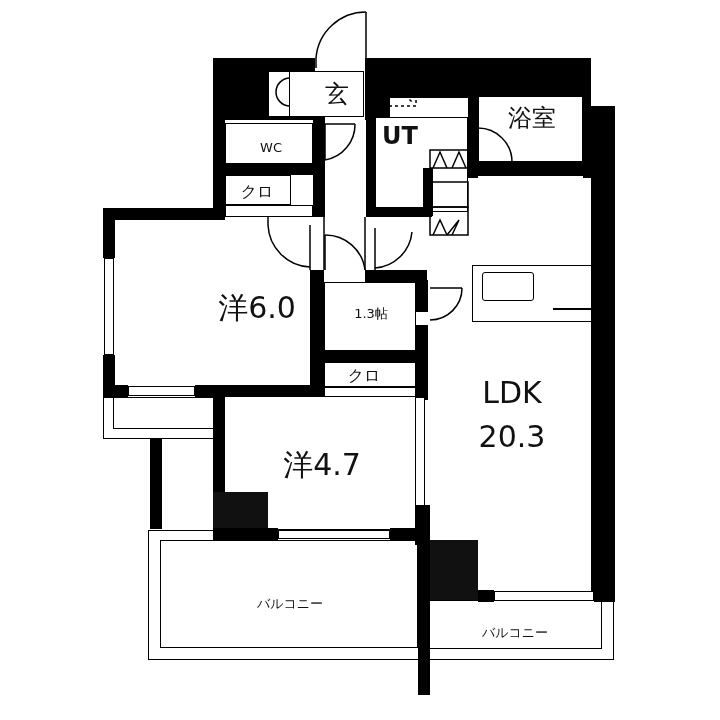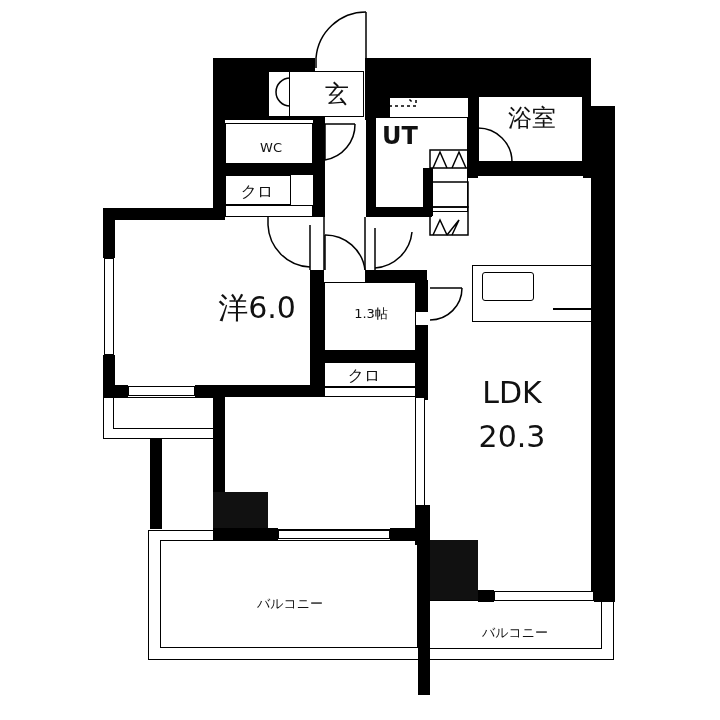--- a/index.html
+++ b/index.html
@@ -145,17 +145,18 @@
   </svg>
 
   <div class="lbl med" style="left:337px;top:94px;">玄</div>
   <div class="lbl med" style="left:400px;top:136px;font-weight:bold;">UT</div>
   <div class="lbl med" style="left:532px;top:118px;">浴室</div>
   <div class="lbl sm" style="left:271px;top:147px;">WC</div>
   <div class="lbl xs" style="left:257px;top:192px;">クロ</div>
   <div class="lbl big" style="left:217px;top:308px;margin-left:40px;">洋6.0</div>
   <div class="lbl sm" style="left:371px;top:313px;">1.3帖</div>
   <div class="lbl xs" style="left:364px;top:376px;">クロ</div>
+  <div class="lbl big" style="left:322px;top:465px;">洋4.7</div>
   <div class="lbl big" style="left:512px;top:393px;">LDK</div>
   <div class="lbl big" style="left:512px;top:437px;">20.3</div>
   <div class="lbl sm" style="left:290px;top:603px;">バルコニー</div>
   <div class="lbl sm" style="left:515px;top:632px;">バルコニー</div>
 </div>
 
 </body></html>

